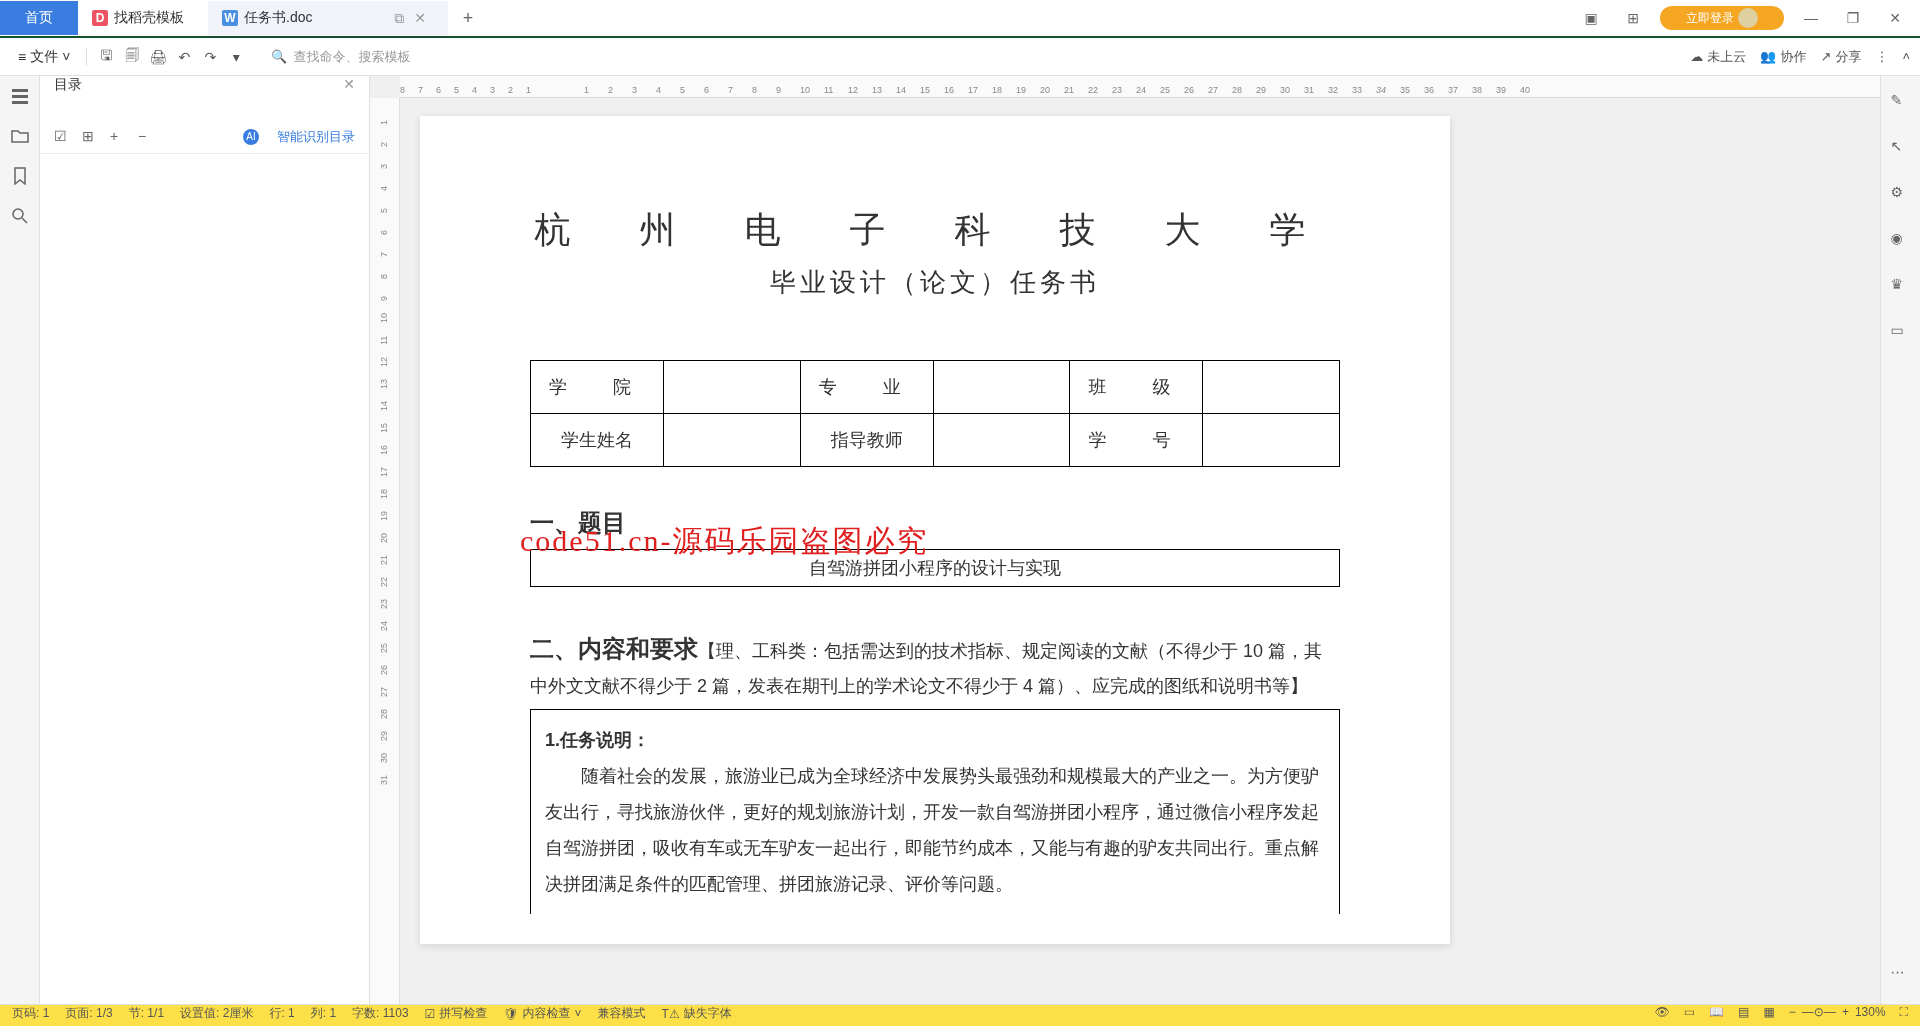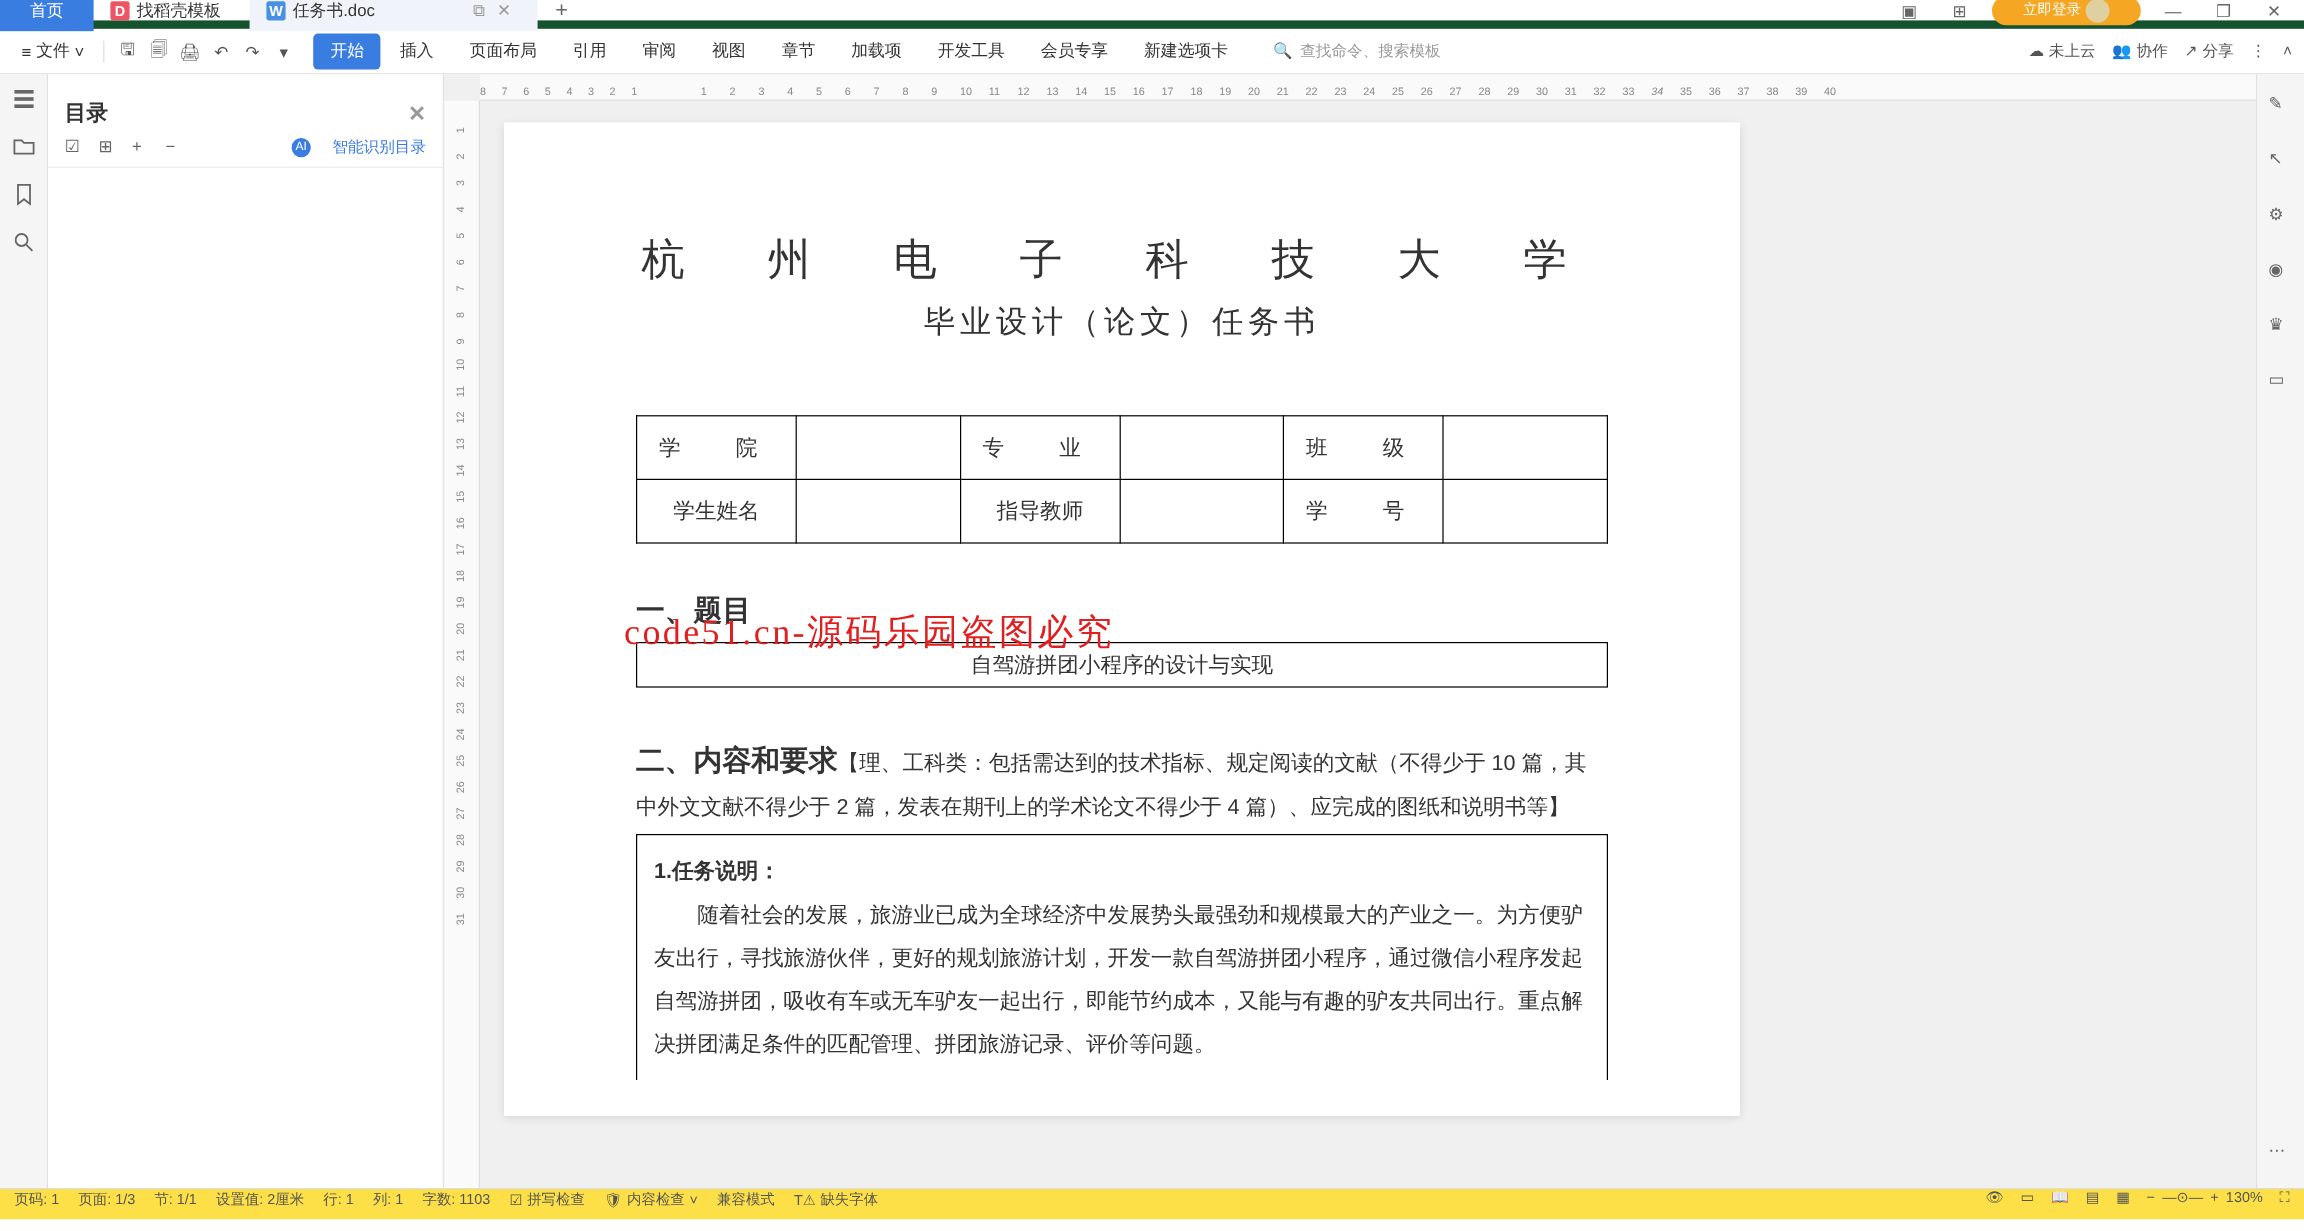--- a/index.html
+++ b/index.html
@@ -1,17 +1,17 @@
 <!DOCTYPE html>
 <html><head>
 <meta charset="utf-8">
 <style>
 *{margin:0;padding:0;box-sizing:border-box;font-family:"Microsoft YaHei",Arial,sans-serif}
 body{background:#fff;overflow:hidden;width:1920px;height:1026px;font-size:14px;color:#333}
-.titlebar{height:24px;display:flex;align-items:center;background:#fff;border-bottom:7px solid #14532d}
+.titlebar{height:38px;display:flex;align-items:center;background:#fff;border-bottom:2px solid #14532d}
 .tab{display:flex;align-items:center;height:34px;padding:0 14px;gap:6px;cursor:pointer;position:relative}
 .tab-home{background:#3a7de0;color:#fff;width:78px;justify-content:center}
 .tab-store{width:130px}
 .tab-doc{width:240px;background:#f0f4fa}
 .tab-icon{width:16px;height:16px;display:flex;align-items:center;justify-content:center;font-size:12px;font-weight:bold;border-radius:2px}
 .tab-icon-store{background:#ed5565;color:#fff}
 .tab-icon-doc{background:#4a90e2;color:#fff}
 .tab-ctrl{display:flex;gap:10px;padding:0 8px;color:#999}
 .tab-add{width:40px;text-align:center;color:#666;font-size:18px}
 .title-right{margin-left:auto;display:flex;align-items:center;gap:12px;padding-right:10px}
@@ -25,21 +25,21 @@
 .ribbon{display:flex;gap:2px;margin-left:10px}
 .ribbon-tab{padding:6px 14px;cursor:pointer;font-size:14px;color:#333}
 .ribbon-tab.active{background:#3a7de0;color:#fff;border-radius:4px}
 .search{display:flex;align-items:center;gap:6px;color:#999;margin-left:20px;font-size:13px}
 .tb-right{margin-left:auto;display:flex;align-items:center;gap:14px;color:#555;font-size:13px}
 .tb-right-item{display:flex;align-items:center;gap:4px;cursor:pointer}
 .main{display:flex;height:calc(100% - 34px - 38px - 26px)}
 .leftbar{width:40px;background:#f5f5f5;border-right:1px solid #e0e0e0;display:flex;flex-direction:column;align-items:center;padding-top:10px;gap:20px}
 .leftbar-icon{width:20px;height:20px;color:#666;cursor:pointer}
 .sidebar{width:330px;border-right:1px solid #e0e0e0;background:#fff}
-.sidebar-head{height:44px;display:flex;align-items:flex-end;padding:0 14px;font-size:18px;font-weight:700}
+.sidebar-head{height:44px;display:flex;align-items:flex-start;padding:0 14px;font-size:14px;font-weight:400}
 .sidebar-close{margin-left:auto;color:#999;cursor:pointer}
 .sidebar-tools{height:34px;display:flex;align-items:center;padding:0 14px;gap:10px;border-bottom:1px solid #eee}
 .toc-tool{width:18px;height:18px;color:#666;cursor:pointer}
 .smart-toc{margin-left:auto;display:flex;align-items:center;gap:18px;color:#3a7de0;font-size:13px;cursor:pointer}
 .smart-badge{width:16px;height:16px;border-radius:50%;background:#3a7de0;color:#fff;font-size:10px;display:flex;align-items:center;justify-content:center}
 .editor{flex:1;background:#f0f0f0;position:relative;overflow:hidden}
 .ruler-h{position:absolute;top:0;left:30px;right:0;height:22px;background:#fafafa;border-bottom:1px solid #ddd;display:flex;align-items:flex-end;font-size:9px;color:#888;overflow:hidden}
 .ruler-h-inner{position:relative;width:100%;height:100%}
 .rtick{position:absolute;bottom:2px}
 .ruler-v{position:absolute;top:22px;left:0;bottom:0;width:30px;background:#fafafa;border-right:1px solid #ddd;font-size:9px;color:#888}
@@ -98,33 +98,20 @@
 
 <div class="toolbar">
   <div class="menu-btn">≡ <span>文件</span> ˅</div>
   <div class="tb-sep"></div>
   <div class="tb-icon">🖫</div>
   <div class="tb-icon">🗐</div>
   <div class="tb-icon">🖨</div>
   <div class="tb-icon">↶</div>
   <div class="tb-icon">↷</div>
   <div class="tb-icon">▾</div>
-  <div class="ribbon">
-      <div class="ribbon-tab active">开始</div>
-      <div class="ribbon-tab">插入</div>
-      <div class="ribbon-tab">页面布局</div>
-      <div class="ribbon-tab">引用</div>
-      <div class="ribbon-tab">审阅</div>
-      <div class="ribbon-tab">视图</div>
-      <div class="ribbon-tab">章节</div>
-      <div class="ribbon-tab">加载项</div>
-      <div class="ribbon-tab">开发工具</div>
-      <div class="ribbon-tab">会员专享</div>
-      <div class="ribbon-tab">新建选项卡</div>
-    </div>
   <div class="search">
     <span>🔍</span>
     <span>查找命令、搜索模板</span>
   </div>
   <div class="tb-right">
     <div class="tb-right-item">☁ <span>未上云</span></div>
     <div class="tb-right-item">👥 <span>协作</span></div>
     <div class="tb-right-item">↗ <span>分享</span></div>
     <span>⋮</span>
     <span>˄</span>

